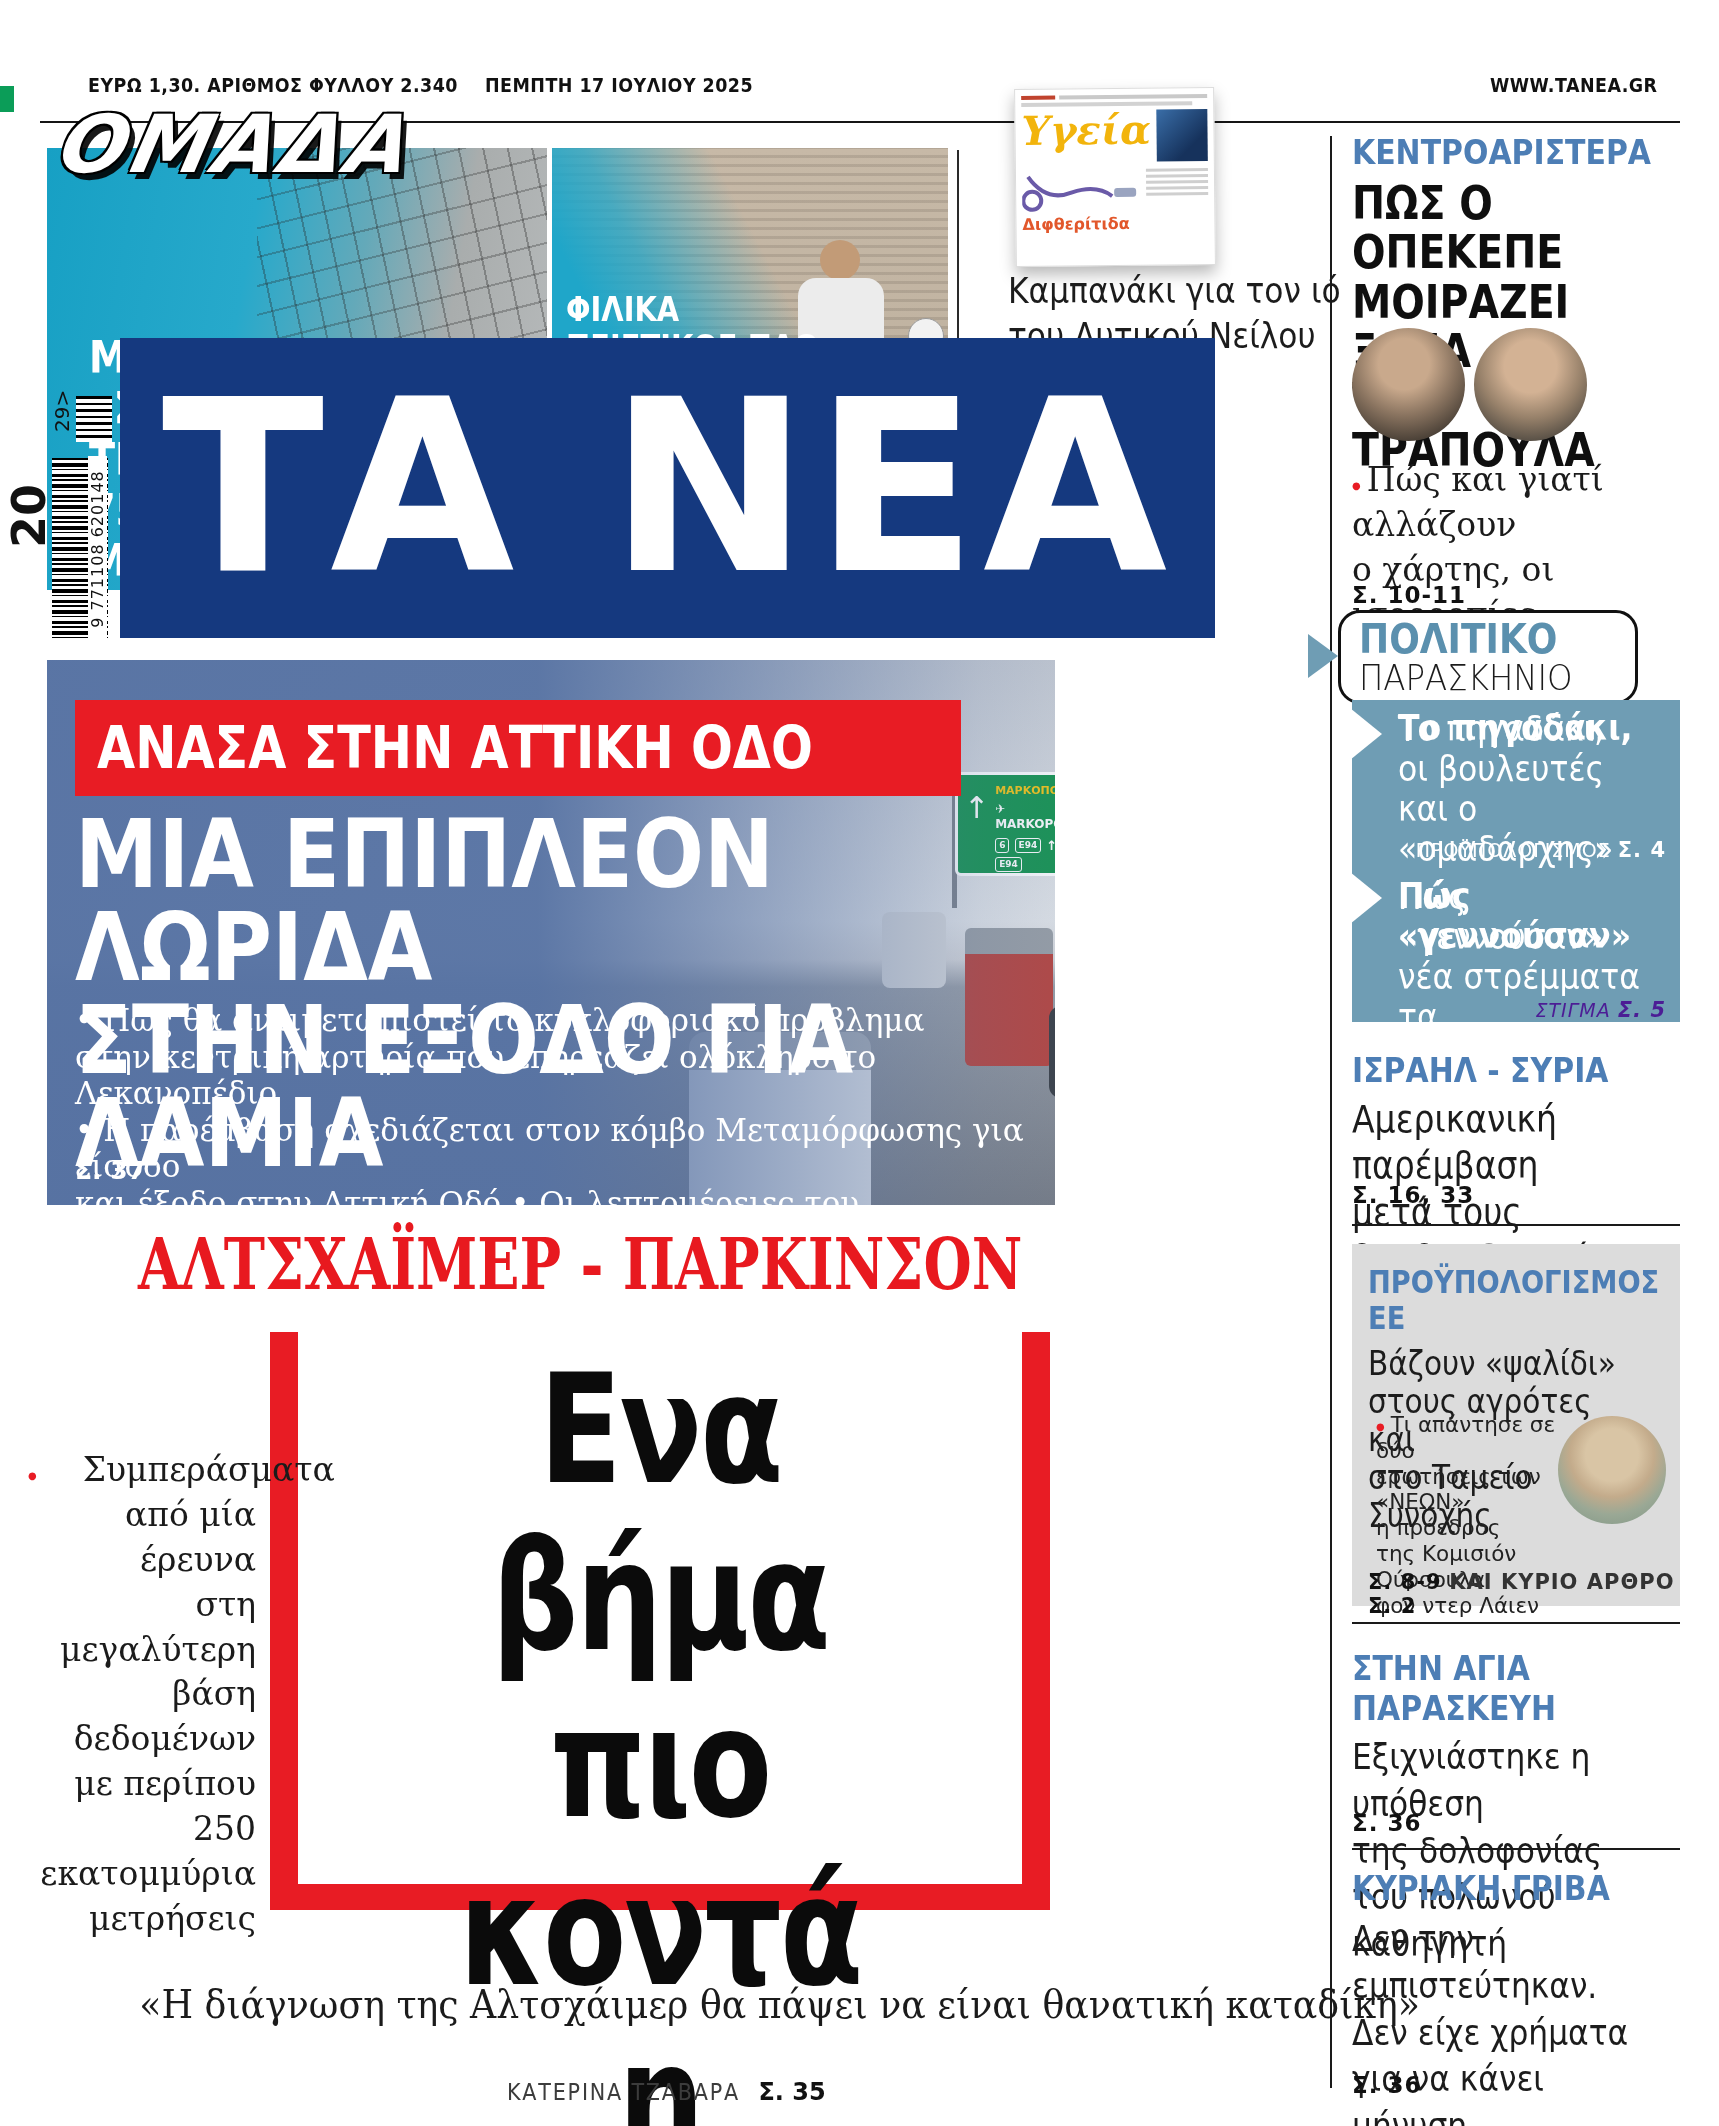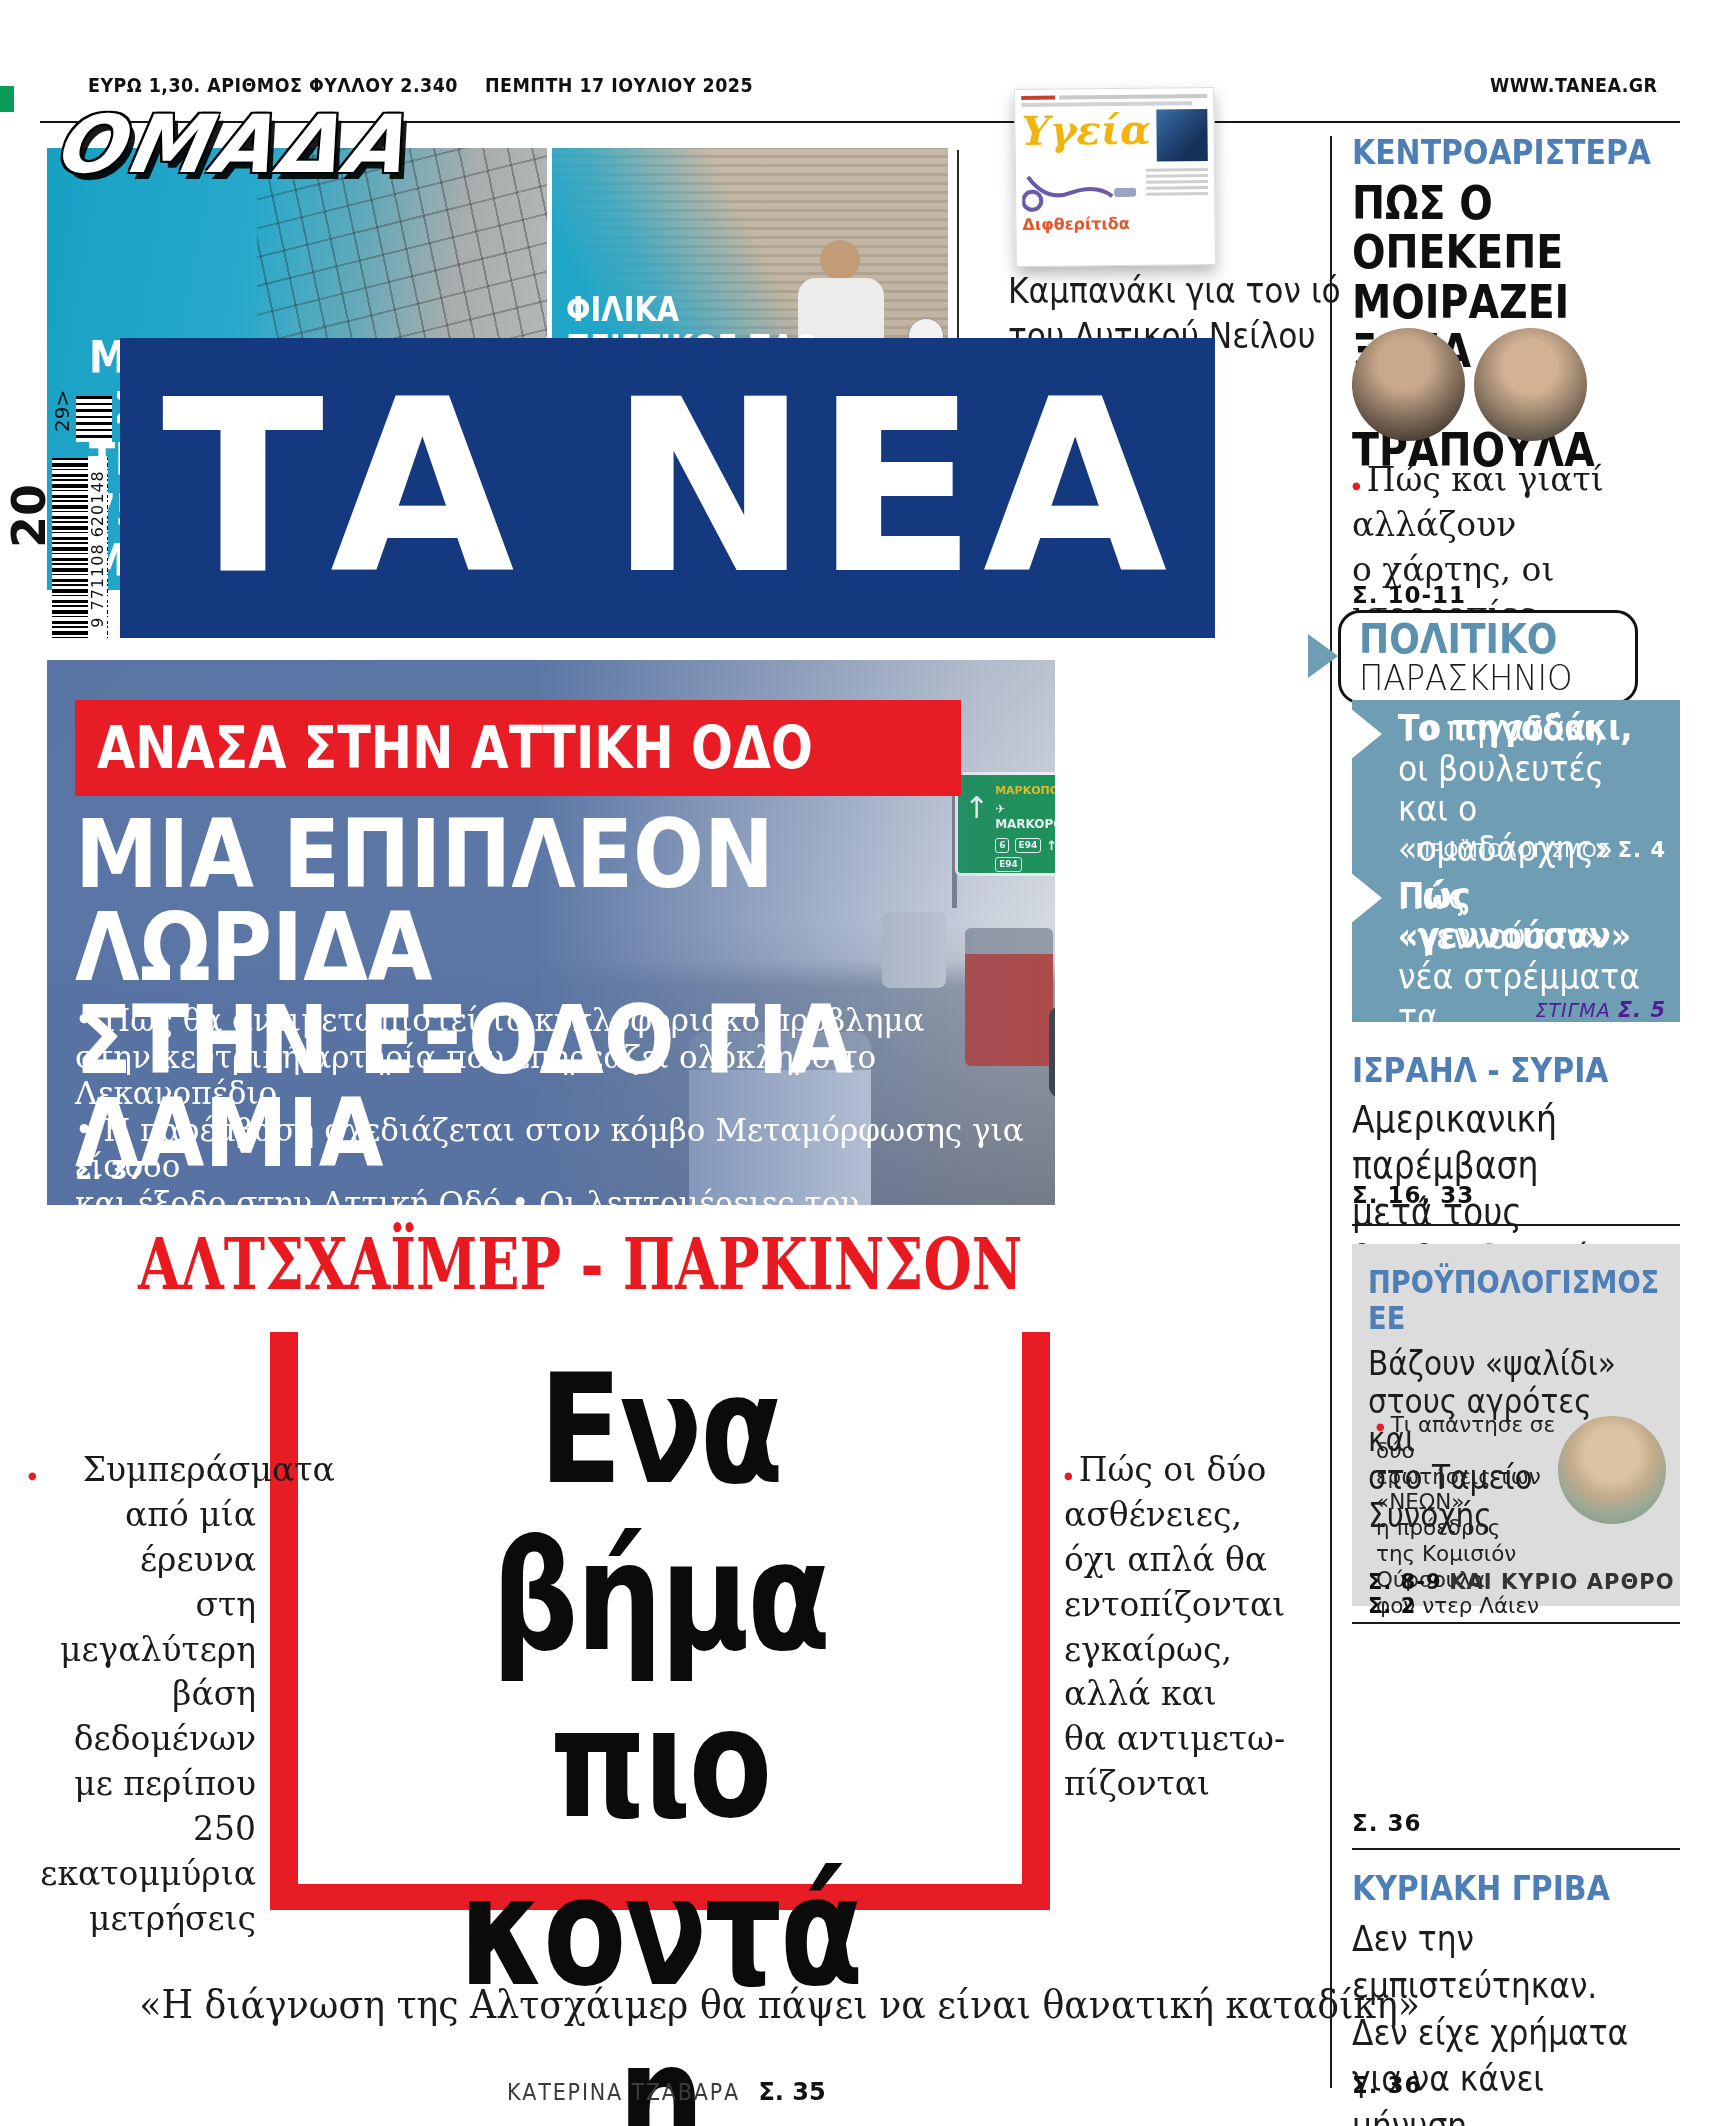--- a/index.html
+++ b/index.html
@@ -216,30 +216,20 @@
   <div class="abs" style="left:28px;top:1448px;width:228px;text-align:right;">
     <span class="red-dot">●</span><span class="sb-note ml" style="display:inline;margin-left:40px;">Συμπεράσματα
 από μία έρευνα
 στη μεγαλύτερη
 βάση
 δεδομένων
 με περίπου 250
 εκατομμύρια
 μετρήσεις</span>
   </div>
-  <div class="abs" style="left:1064px;top:1448px;width:240px;text-align:left;">
-    <span class="red-dot">●</span><span class="sb-note ml" style="display:inline;">Πώς οι δύο
-ασθένειες,
-όχι απλά θα
-εντοπίζονται
-εγκαίρως,
-αλλά και
-θα αντιμετω-
-πίζονται</span>
-  </div>
 
   <div class="abs serifs" style="left:100px;top:1982px;width:1120px;text-align:center;font-size:39px;color:#1b1b1b;
               transform:scaleX(.93);transform-origin:center top;white-space:nowrap;">
     <span>«Η διάγνωση της Αλτσχάιμερ θα πάψει να είναι θανατική καταδίκη»</span>
   </div>
   <div class="abs" style="left:120px;top:2078px;width:1080px;text-align:center;">
     <span style="font-size:23px;letter-spacing:2px;color:#3c3c3c;transform:scaleX(.9);display:inline-block;">ΚΑΤΕΡΙΝΑ ΤΖΑΒΑΡΑ</span>
     <span style="font-size:24px;font-weight:bold;color:#111;">Σ. 35</span>
   </div>
 
@@ -325,20 +315,26 @@
 φον ντερ Λάιεν</span>
     </div>
     <div class="abs" style="left:16px;top:326px;font-size:21px;letter-spacing:1px;">
       <span style="font-weight:bold;">Σ. 8-9</span>
       <span style="color:#333;font-weight:bold;">ΚΑΙ ΚΥΡΙΟ ΑΡΘΡΟ</span>
       <span style="font-weight:bold;">Σ. 2</span>
     </div>
   </div>
   <div class="sb-hr" style="top:1622px;"></div>
 
+  <div class="abs" style="left:1352px;top:1648px;width:330px;">
+    <div class="kick">ΣΤΗΝ ΑΓΙΑ ΠΑΡΑΣΚΕΥΗ</div>
+    <div class="sb-head ml" style="margin-top:6px;">Εξιχνιάστηκε η υπόθεση
+της δολοφονίας
+του πολωνού καθηγητή</div>
+  </div>
   <div class="abs sb-page" style="left:1352px;top:1810px;">Σ. 36</div>
   <div class="sb-hr" style="top:1848px;"></div>
 
   <div class="abs" style="left:1352px;top:1868px;width:330px;">
     <div class="kick">ΚΥΡΙΑΚΗ ΓΡΙΒΑ</div>
     <div class="sb-head ml" style="margin-top:8px;">Δεν την εμπιστεύτηκαν.
 Δεν είχε χρήματα
 για να κάνει μήνυση</div>
   </div>
   <div class="abs sb-page" style="left:1352px;top:2072px;">Σ. 36</div>

